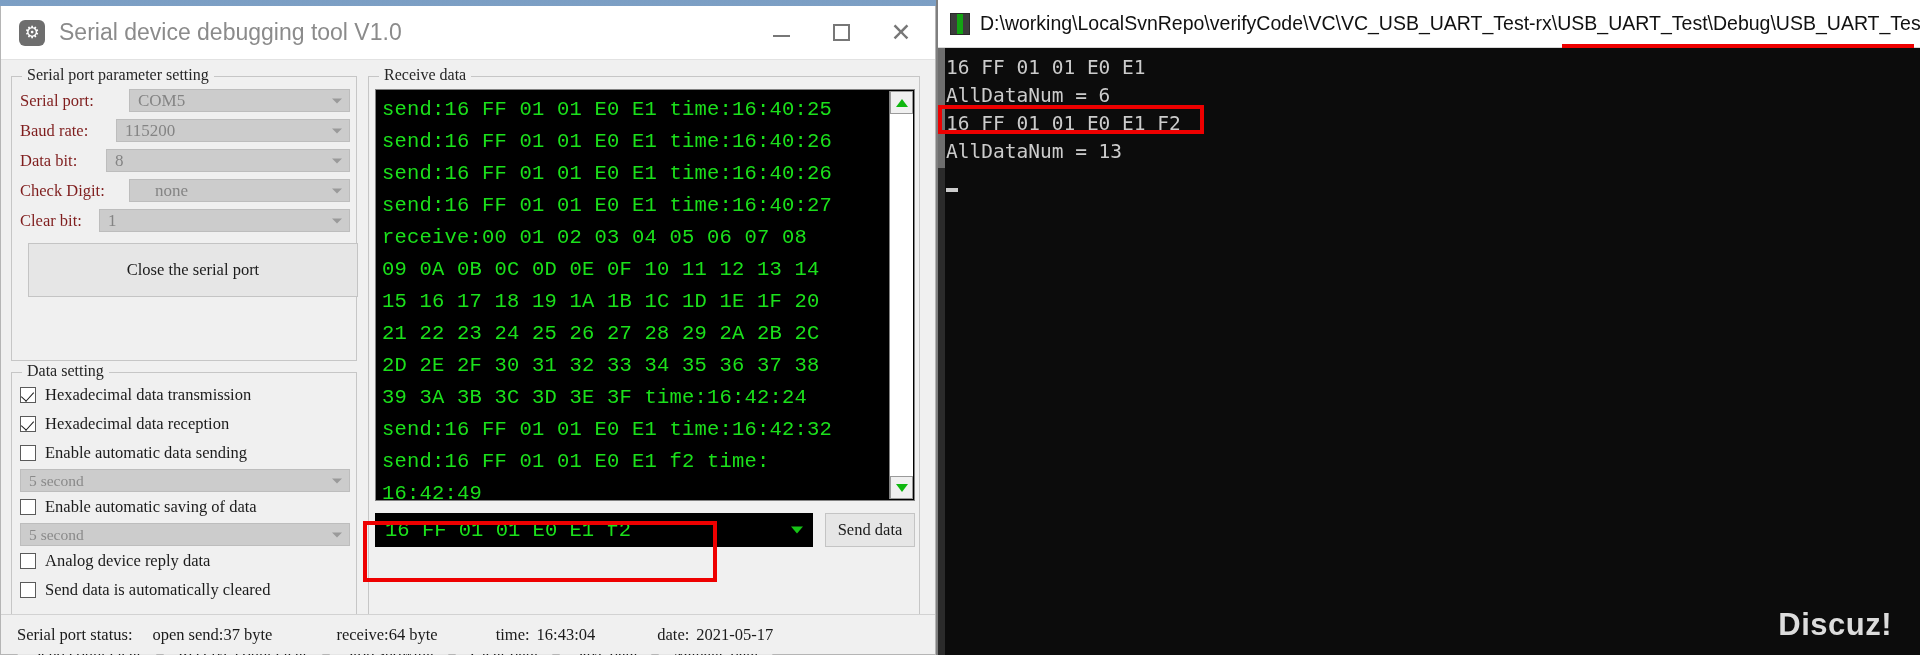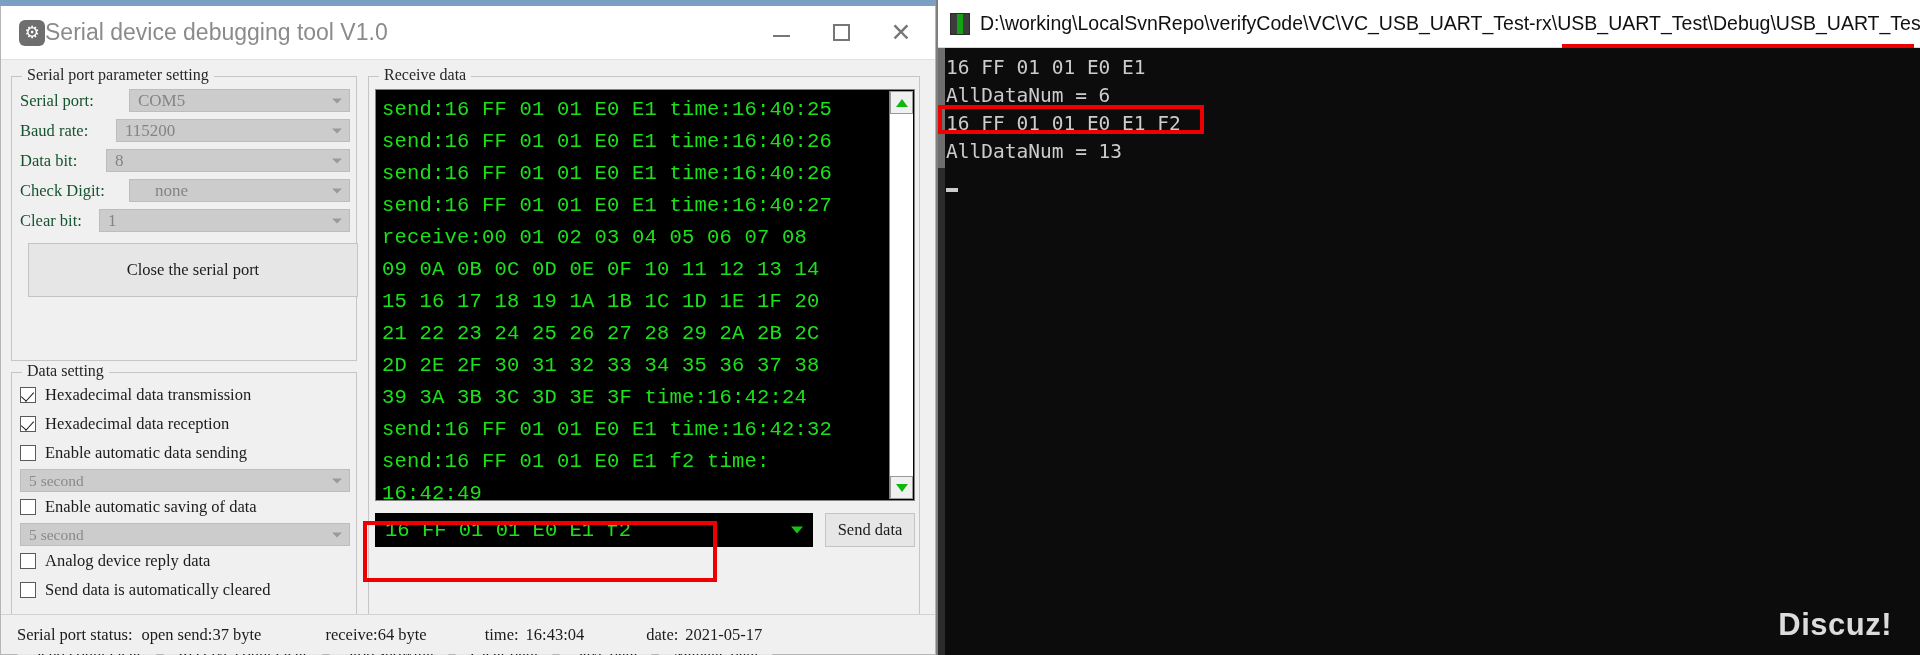--- a/index.html
+++ b/index.html
@@ -32,21 +32,21 @@
     padding: 0 4px 0 18px; flex: 0 0 54px;
     border-bottom: 1px solid #e2e2e2;
   }
   .app-icon {
     width: 26px; height: 26px; border-radius: 6px;
     background: #6e6e6e; color:#fff;
     display:flex; align-items:center; justify-content:center;
     font-size: 17px; line-height: 1; flex: 0 0 auto;
   }
   .title-text {
-    font-size: 23px; color: #8b8b8b;
+    margin-left: 14px; font-size: 23px; color: #8b8b8b;
     font-family: "Liberation Sans", sans-serif; white-space: nowrap;
   }
   .win-btns { margin-left: auto; display: flex; height: 100%; }
   .win-btn {
     width: 60px; height: 100%;
     display: flex; align-items: center; justify-content: center;
     color: #777; font-size: 20px;
     font-family: "Liberation Sans", sans-serif;
   }
   .win-btn .minglyph { display:block; width:17px; height:2px; background:#777; margin-top:6px; }
@@ -61,21 +61,21 @@
     position: absolute; top: -11px; left: 10px;
     background: #f0f0f0; padding: 0 5px;
     font-size: 16px; color: #262626;
     font-family: "Liberation Serif", serif; white-space: nowrap;
   }
 
   
   #param-group { left: 10px; top: 16px; width: 346px; height: 285px; }
   .param-row { position: absolute; display: flex; align-items: center; }
   .param-label {
-    font-size: 16.5px; color: #14532d; white-space: nowrap;
+    font-size: 16.5px; color: #7f1d1d; white-space: nowrap;
     font-family: "Liberation Serif", serif;
   }
   .combo {
     position: absolute; height: 23px;
     background: #cccccc; border: 1px solid #bdbdbd;
     display: flex; align-items: center;
     padding-left: 8px; font-size: 17px; color: #848484;
     font-family: "Liberation Serif", serif;
   }
   .combo .arrow {
@@ -387,21 +387,21 @@
         <div class="flat-btn">Receive count clear</div>
         <div class="flat-btn">Stop showing</div>
         <div class="flat-btn">Clear data</div>
         <div class="flat-btn">Save data</div>
         <div class="flat-btn">Manage data</div>
       </div>
     </div>
 
     <div class="statusbar">
       <span style="margin-left:16px;">Serial port status:</span>
-      <span style="margin-left:9px;">open</span>
+      <span style="margin-left:20px;">open</span>
       <span style="margin-left:4px;">send:37 byte</span>
       <span style="margin-left:64px;">receive:64 byte</span>
       <span style="margin-left:58px;">time:</span>
       <span style="margin-left:7px;">16:43:04</span>
       <span style="margin-left:62px;">date:</span>
       <span style="margin-left:7px;">2021-05-17</span>
     </div>
   </div>
 
   <div class="red-box" style="left:363px; top:521px; width:354px; height:61px;"></div>

